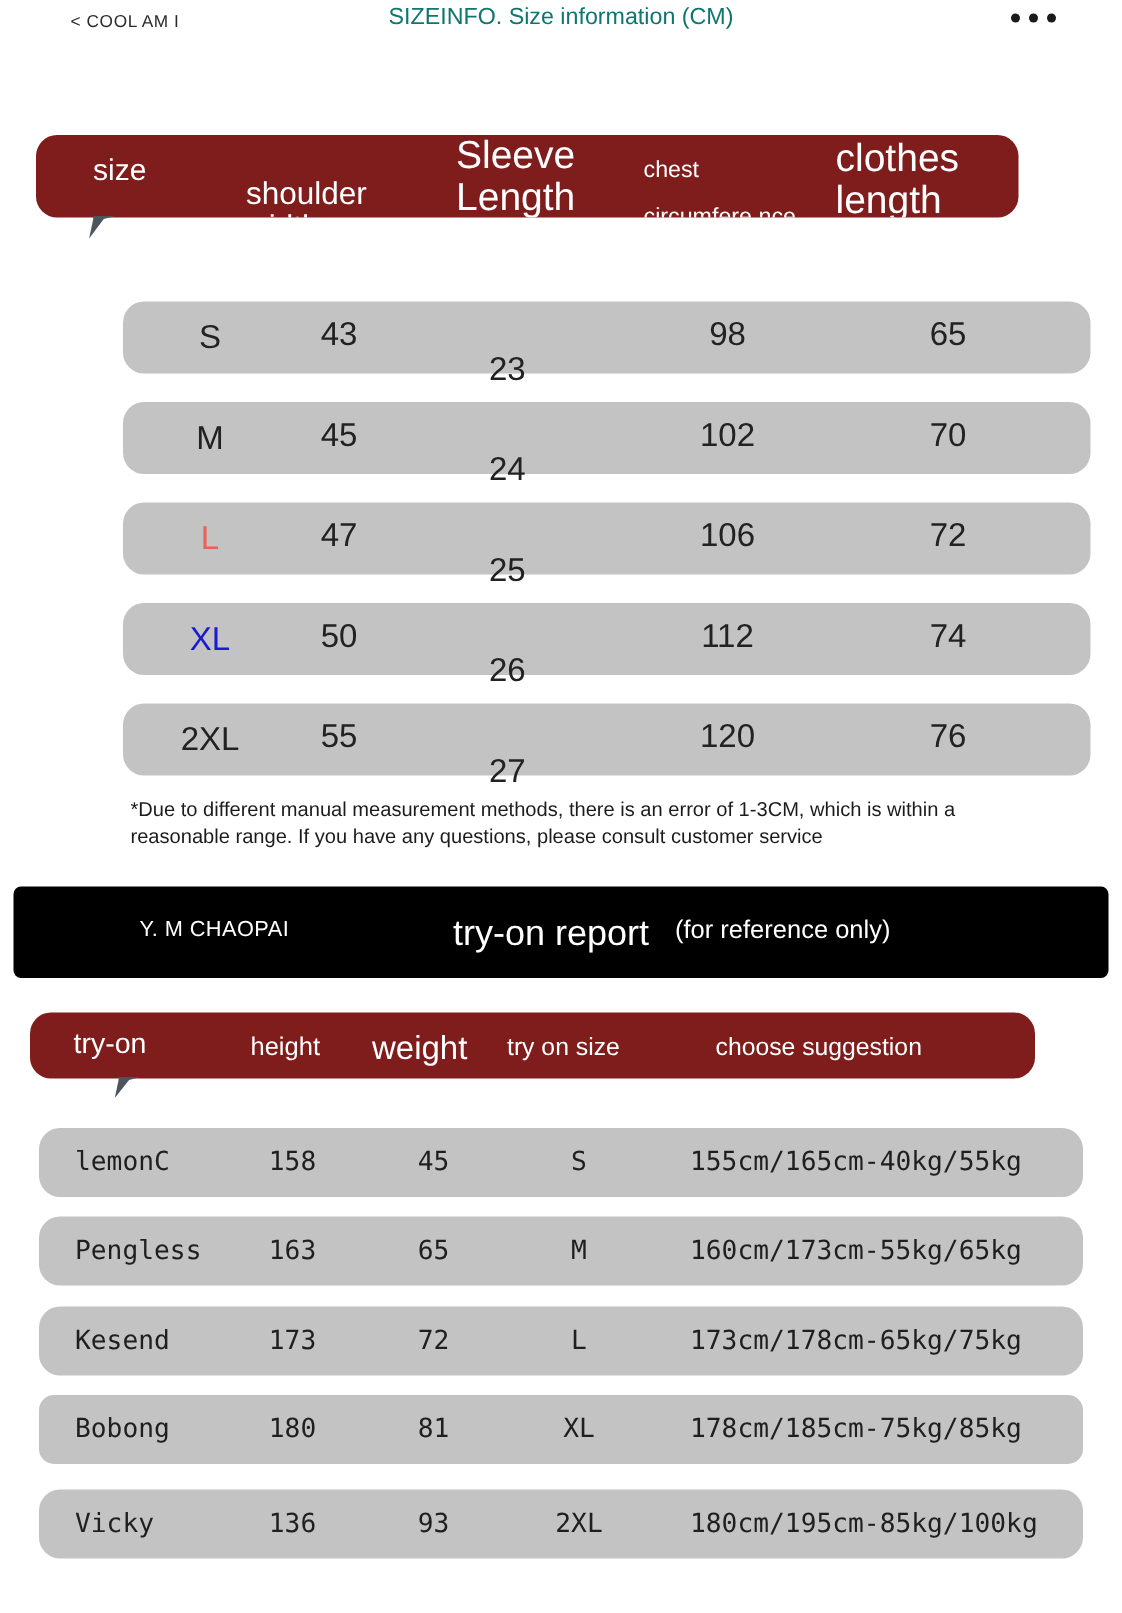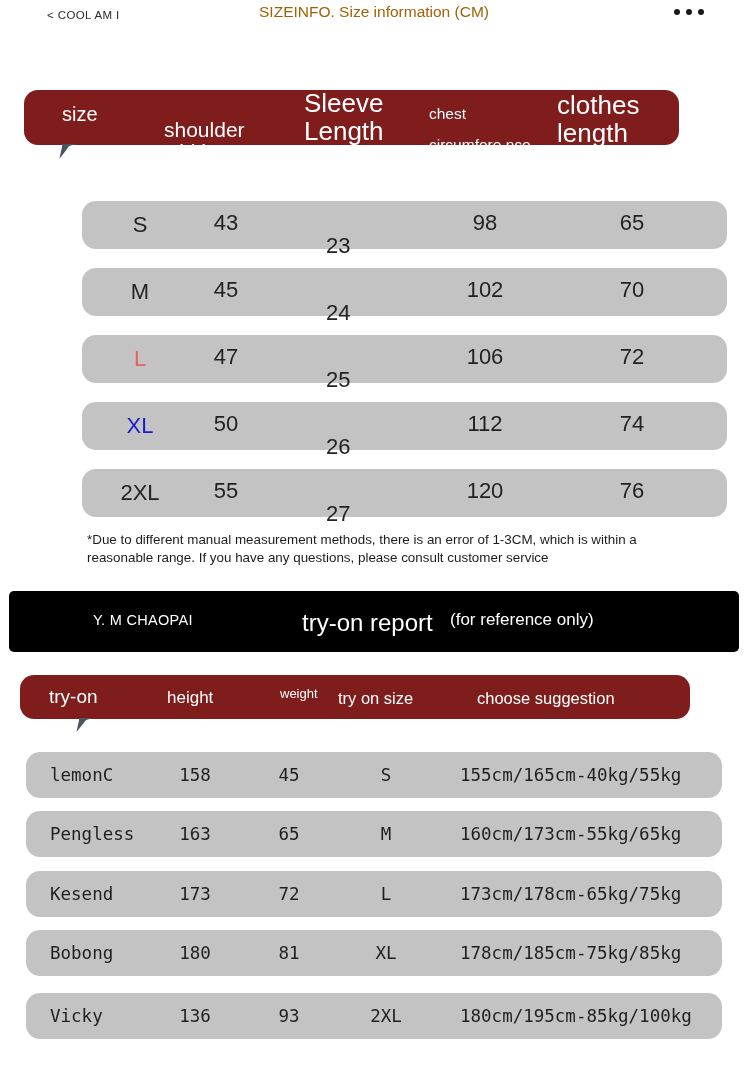--- a/index.html
+++ b/index.html
@@ -33,21 +33,21 @@
     letter-spacing: 0.4px;
     white-space: nowrap;
   }
   .page-title {
     position: absolute;
     left: 0;
     top: 3px;
     width: 748px;
     text-align: center;
     font-size: 15.5px;
-    color: #a16207;
+    color: #0f766e;
     white-space: nowrap;
   }
   .dots-menu {
     position: absolute;
     right: 44px;
     top: 9px;
     display: flex;
     gap: 6px;
     align-items: center;
   }
@@ -184,21 +184,21 @@
     transform: skewX(-12deg);
   }
   .thcell {
     position: absolute;
     color: #ffffff;
     white-space: nowrap;
     top: 11px;
   }
   #th-name   { left: 29px;  font-size: 19px; }
   #th-height { left: 147px; font-size: 17px; top: 13px; }
-  #th-weight { left: 228px; font-size: 13px; top: 11px; margin-left: 32px; }
+  #th-weight { left: 228px; font-size: 22px; top: 11px; }
   #th-size   { left: 318px; font-size: 16.5px; top: 14px; }
   #th-sugg   { left: 457px; font-size: 16.5px; top: 14px; }
 
   
   .trow { left: 26px; width: 696px; height: 46px; }
   .tcell {
     position: absolute;
     color: #1f1f1f;
     white-space: nowrap;
     font-family: "DejaVu Sans Mono", monospace;
@@ -304,21 +304,21 @@
       <div class="tcell t-size">M</div>
       <div class="tcell t-sugg">160cm/173cm-55kg/65kg</div>
     </div>
     <div class="pill row-pill trow" style="top: 871px;">
       <div class="tcell t-name">Kesend</div>
       <div class="tcell t-height">173</div>
       <div class="tcell t-weight">72</div>
       <div class="tcell t-size">L</div>
       <div class="tcell t-sugg">173cm/178cm-65kg/75kg</div>
     </div>
-    <div class="pill row-pill trow" style="top: 930px;">
+    <div class="pill row-pill trow" style="top: 930px; border-radius: 10px;">
       <div class="tcell t-name">Bobong</div>
       <div class="tcell t-height">180</div>
       <div class="tcell t-weight">81</div>
       <div class="tcell t-size">XL</div>
       <div class="tcell t-sugg">178cm/185cm-75kg/85kg</div>
     </div>
     <div class="pill row-pill trow" style="top: 993px;">
       <div class="tcell t-name">Vicky</div>
       <div class="tcell t-height">136</div>
       <div class="tcell t-weight">93</div>

